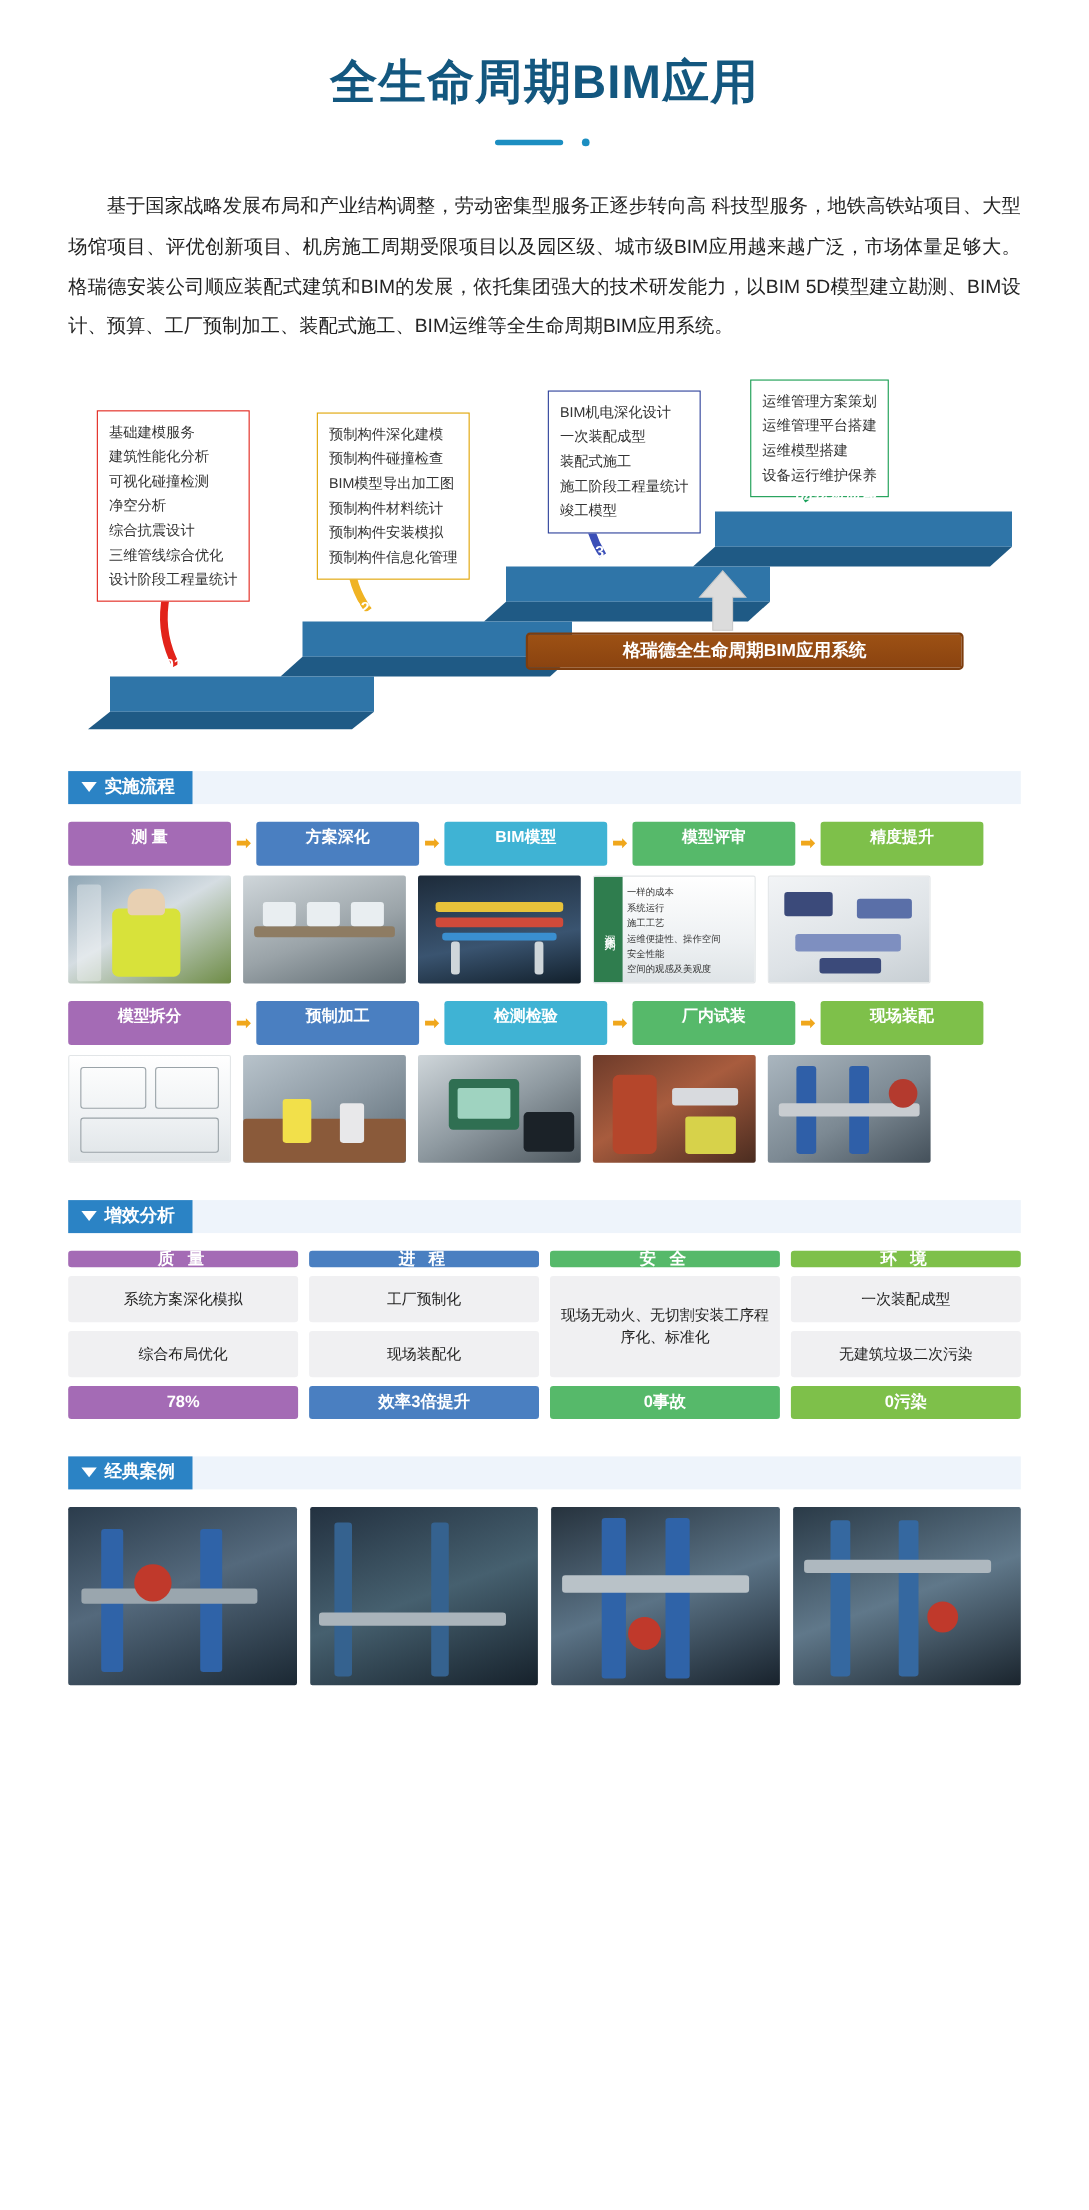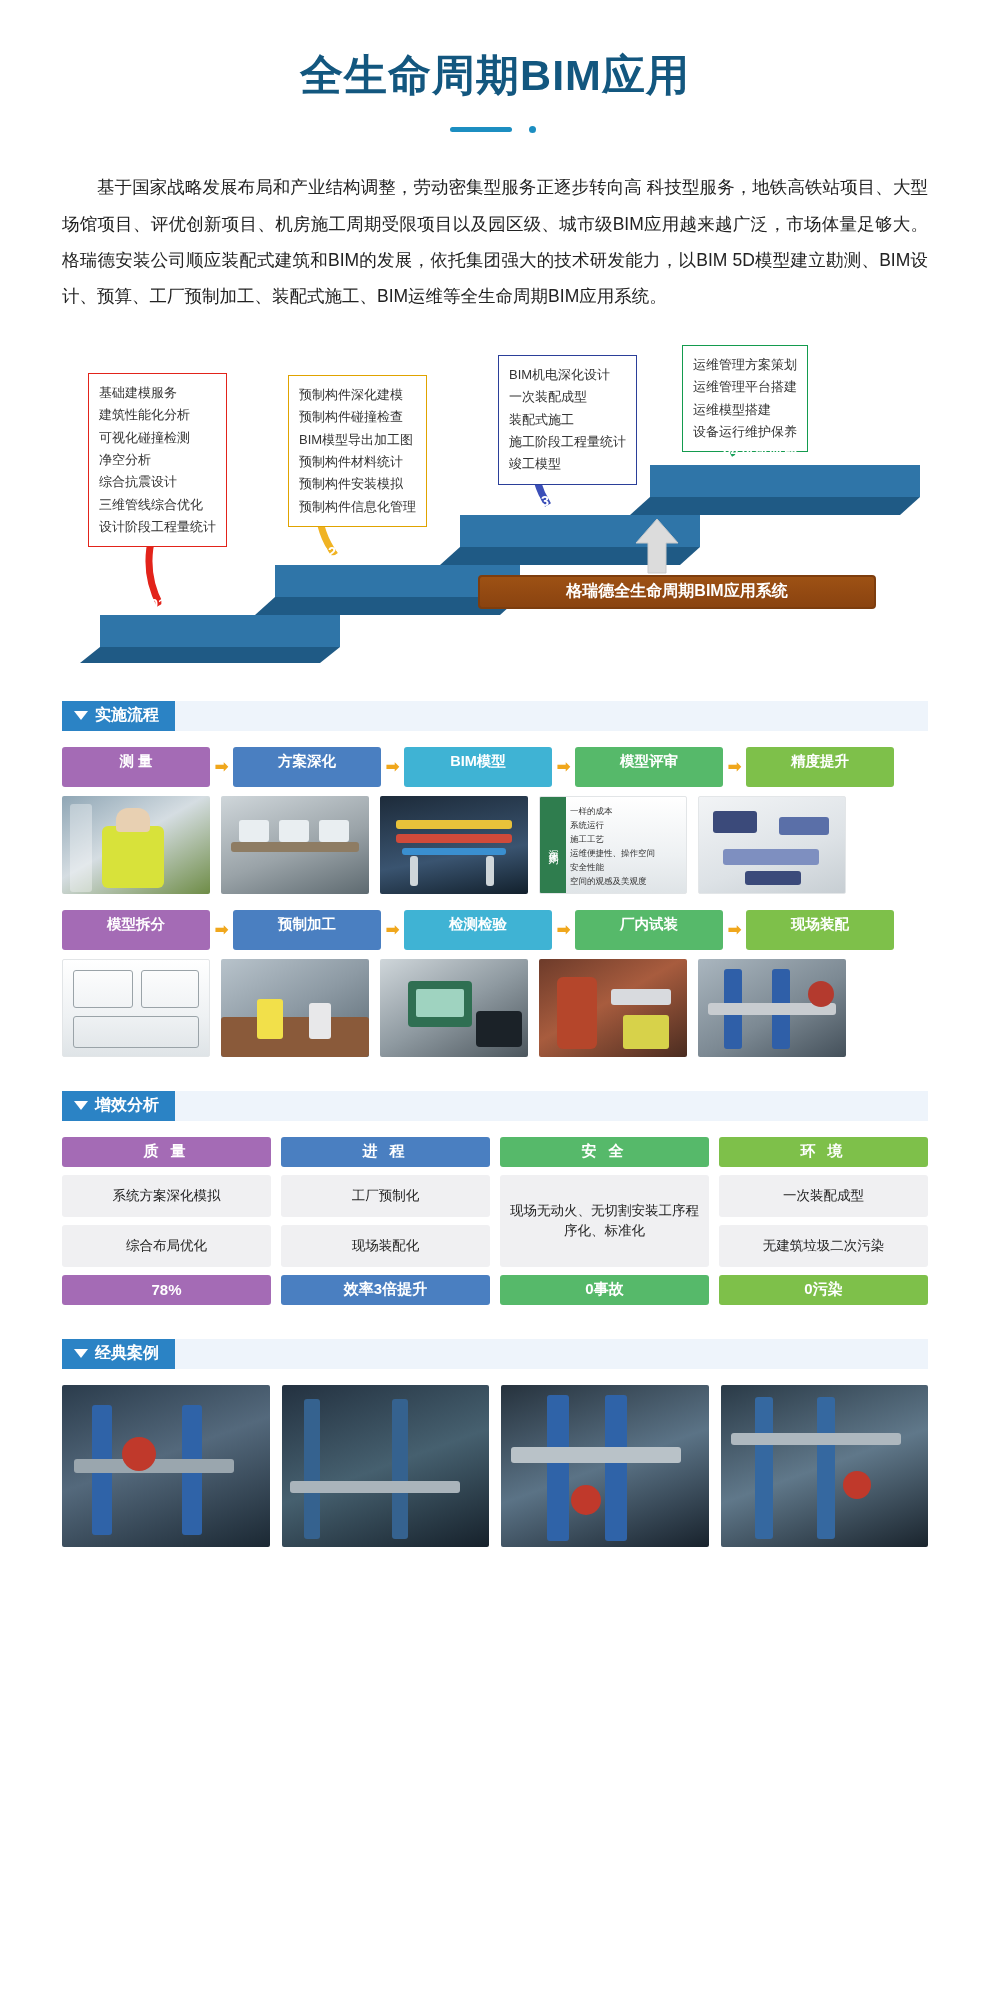--- a/index.html
+++ b/index.html
@@ -100,21 +100,21 @@
   .chip-arrow {
     flex: 0 0 23px; text-align:center; color:#f0a71c; font-size:17px; font-weight:bold;
   }
   .imgs-row { display:flex; gap:11px; margin-top:9px; }
   .ph { flex:0 0 148px; height:98px; border-radius:2px; overflow:hidden; position:relative; }
 
   
   .btable { margin-top:16px; display:flex; gap:10px; }
   .bcol { flex:1; display:flex; flex-direction:column; gap:8px; }
   .bhead {
-    height:30px; border-radius:3px; color:#fff; font-size:15px; font-weight:bold;
+    height:15px; border-radius:3px; color:#fff; font-size:15px; font-weight:bold;
     display:flex; align-items:center; justify-content:center; letter-spacing:4px;
   }
   .bcell {
     min-height:42px; background:#f0f0f2; border-radius:3px; font-size:13.5px;
     display:flex; align-items:center; justify-content:center; text-align:center;
     padding:5px 6px; line-height:1.45; color:#222;
   }
   .bcell.tall { min-height:60px; }
   .bfoot {
     height:30px; border-radius:3px; color:#fff; font-size:15px; font-weight:bold;

